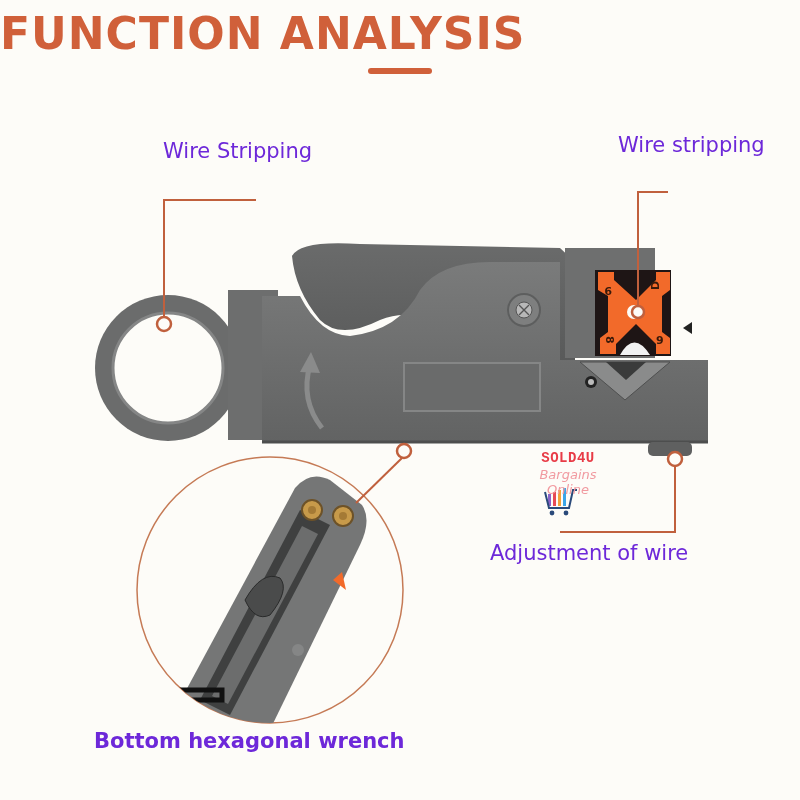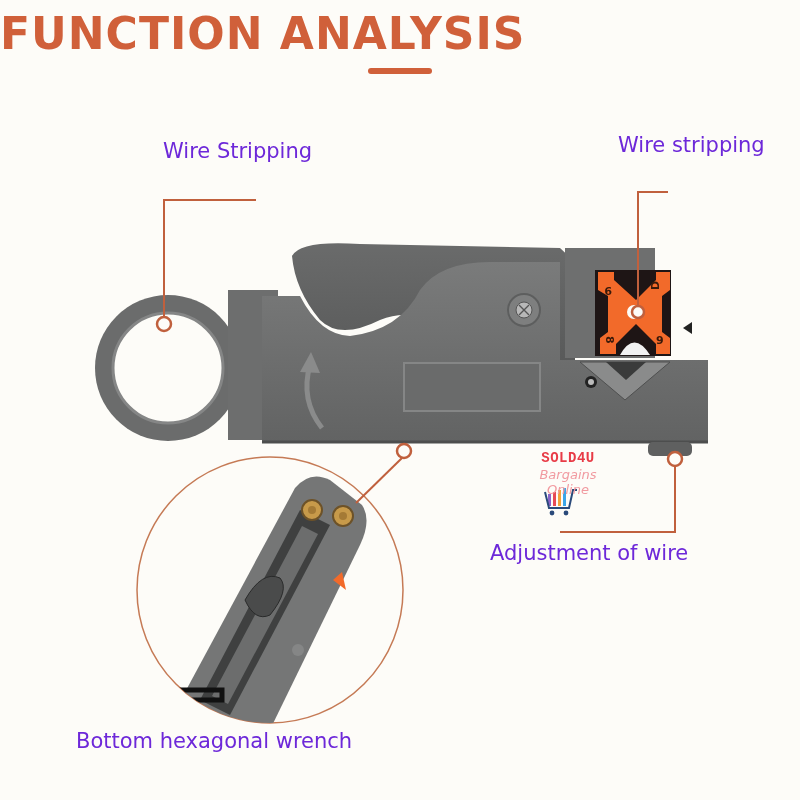--- a/index.html
+++ b/index.html
@@ -150,20 +150,20 @@
 
 <div class="label" style="left:163px; top:138px;">
   <div>Wire Stripping</div>
 </div>
 <div class="label" style="left:618px; top:132px;">
   <div>Wire stripping</div>
 </div>
 <div class="label" style="left:490px; top:540px;text-align:right;">
   <div>Adjustment of wire</div>
 </div>
-<div class="label" style="left:76px; top:728px;">
+<div class="label" style="left:94px; top:728px;font-weight:bold;">
   <div>Bottom hexagonal wrench</div>
 </div>
 
 <div class="watermark">
   <div class="wm-brand">SOLD4U</div>
   <div class="wm-sub">Bargains Online</div>
 </div>
 
 </body></html>

